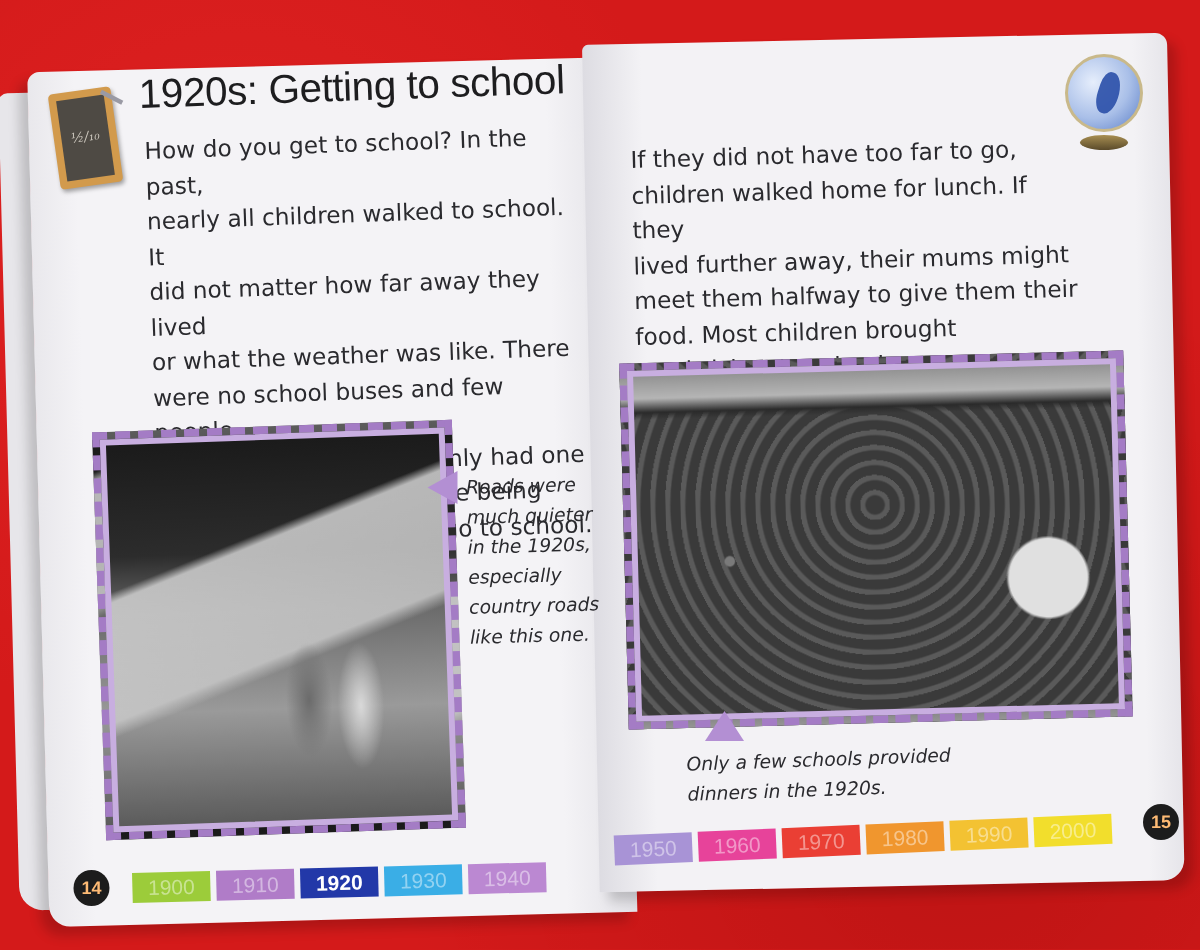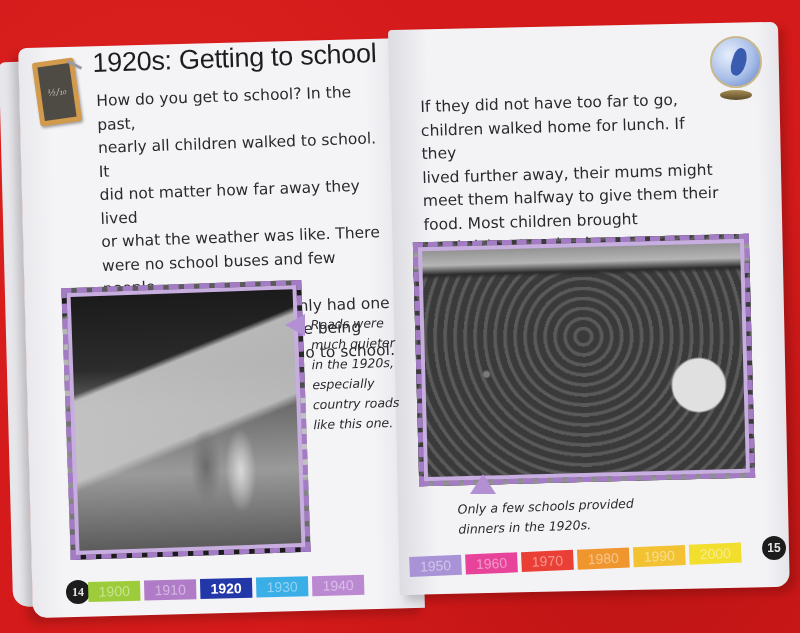--- a/index.html
+++ b/index.html
@@ -124,25 +124,25 @@
     .globe-land {
       position: absolute; left: 20px; top: 10px; width: 14px; height: 28px;
       background: #2a4fa8; border-radius: 40% 60% 50% 50%; transform: rotate(18deg); opacity: 0.9;
     }
     .globe-base {
       position: absolute; left: 12px; top: 54px; width: 32px; height: 10px; border-radius: 50%;
       background: linear-gradient(180deg, #a88f52, #5a4a2a);
     }
     .page-num {
       position: absolute; width: 24px; height: 24px; border-radius: 50%;
-      background: #1c1c1c; color: #e5e5e5; font-size: 12px; font-weight: bold;
+      background: #1c1c1c; color: #fdba74; font-size: 12px; font-weight: bold;
       display: flex; align-items: center; justify-content: center;
       font-family: "Liberation Sans", sans-serif;
     }
-    .page-num-left { left: 66px; top: 580px; font-family: Liberation Serif, serif; }
+    .page-num-left { left: 49px; top: 580px; }
     .page-num-right { left: 762px; top: 536px; }
     .timeline { position: absolute; display: flex; gap: 4px; }
     .timeline-left { left: 88px; top: 582px; transform: rotate(-1.5deg); transform-origin: 0 0; }
     .timeline-right { left: 410px; top: 557px; transform: rotate(-2.5deg); transform-origin: 0 100%; }
     .decade {
       height: 20px; width: 52px;
       font-family: "Liberation Sans", sans-serif;
       font-size: 14px; display: flex; align-items: center; justify-content: center;
       color: rgba(255,255,255,0.45);
     }

